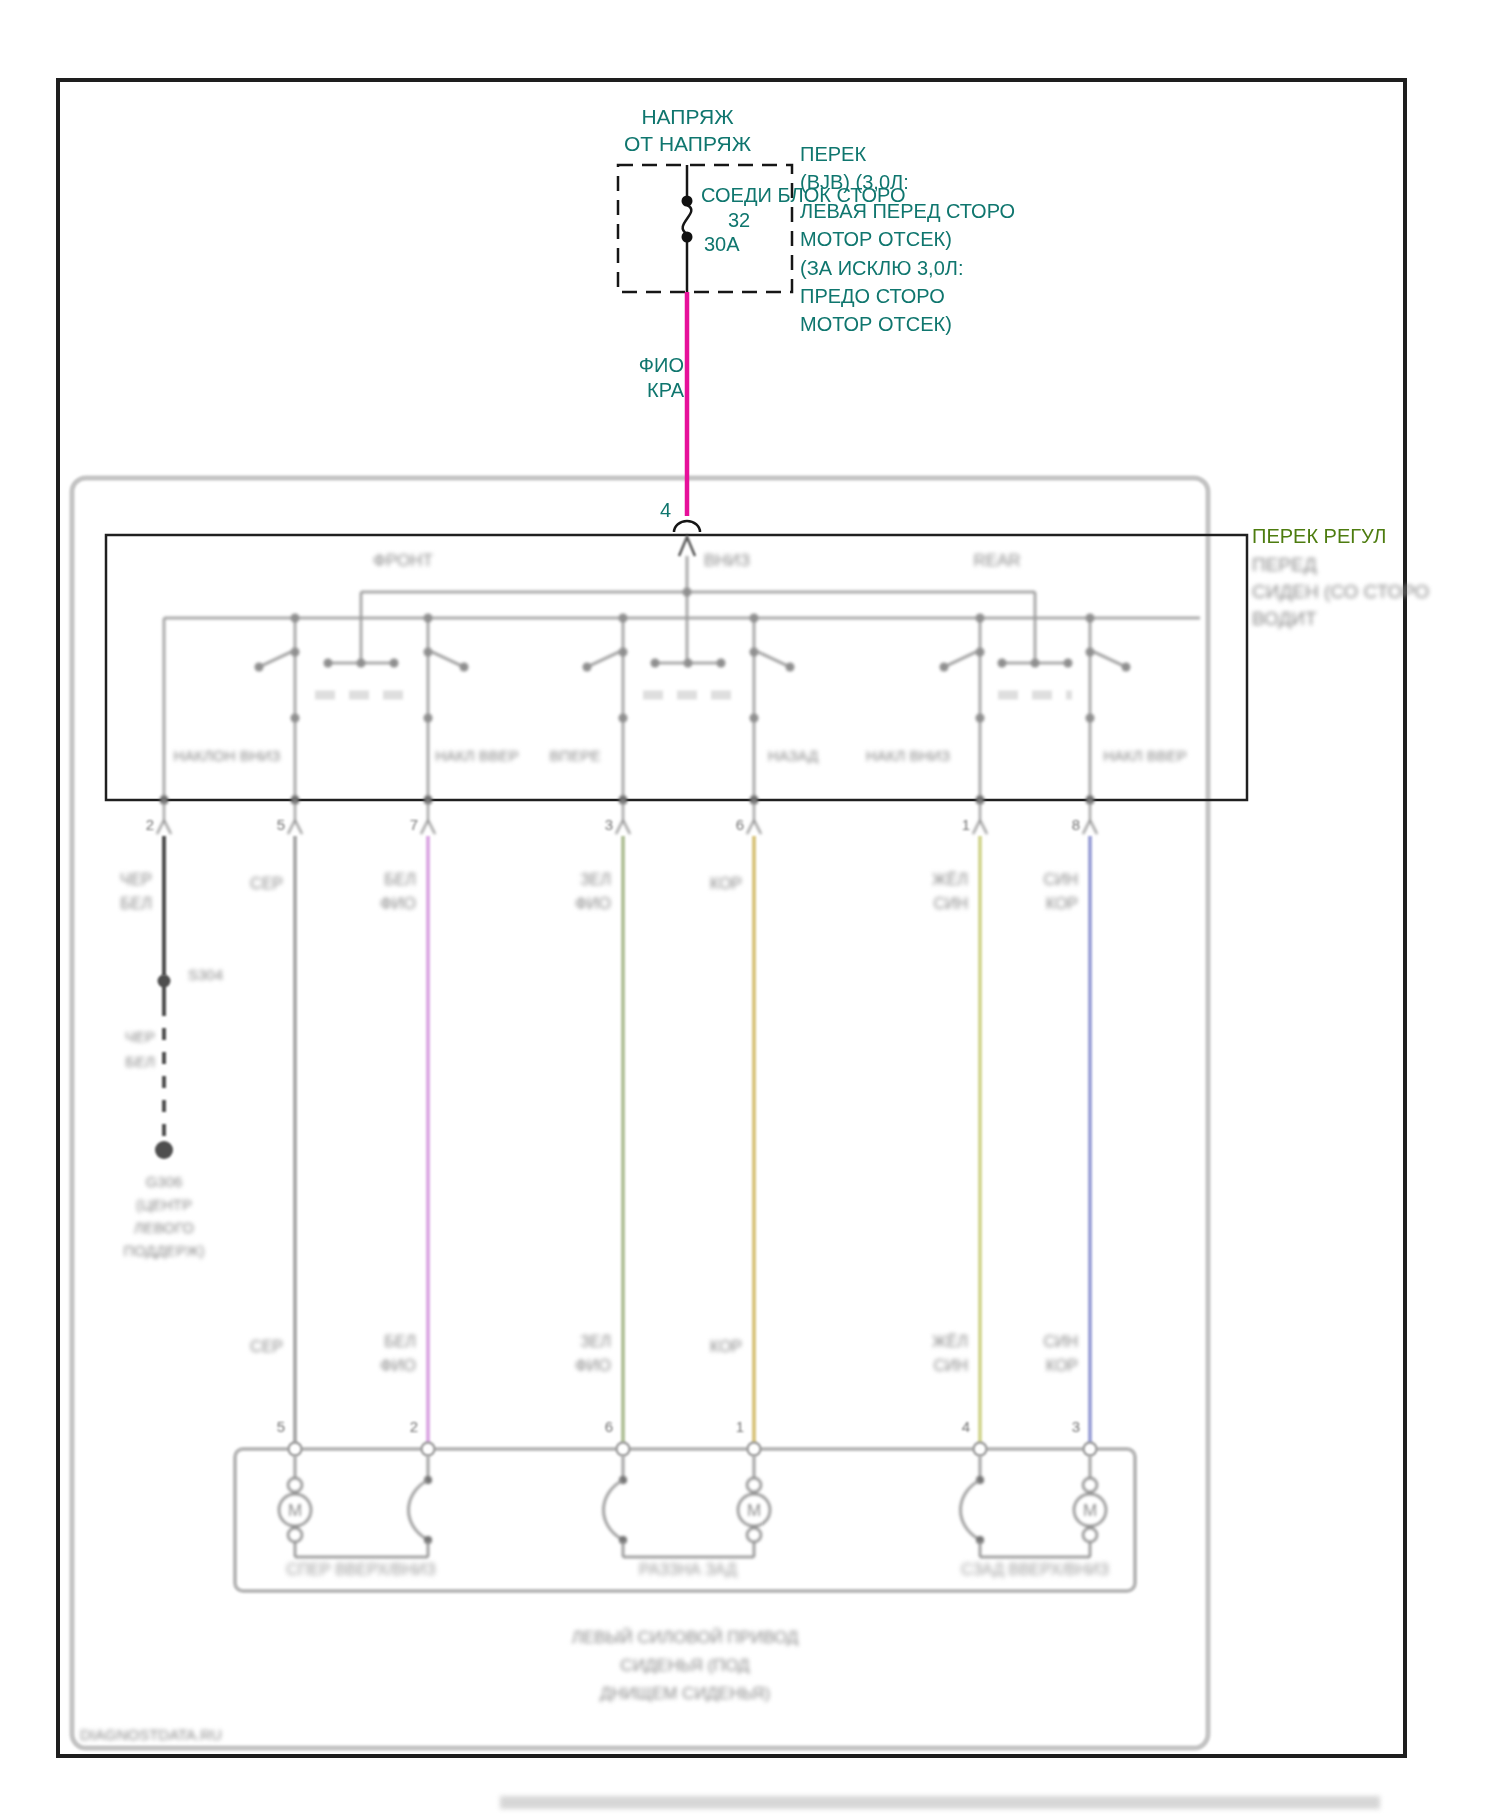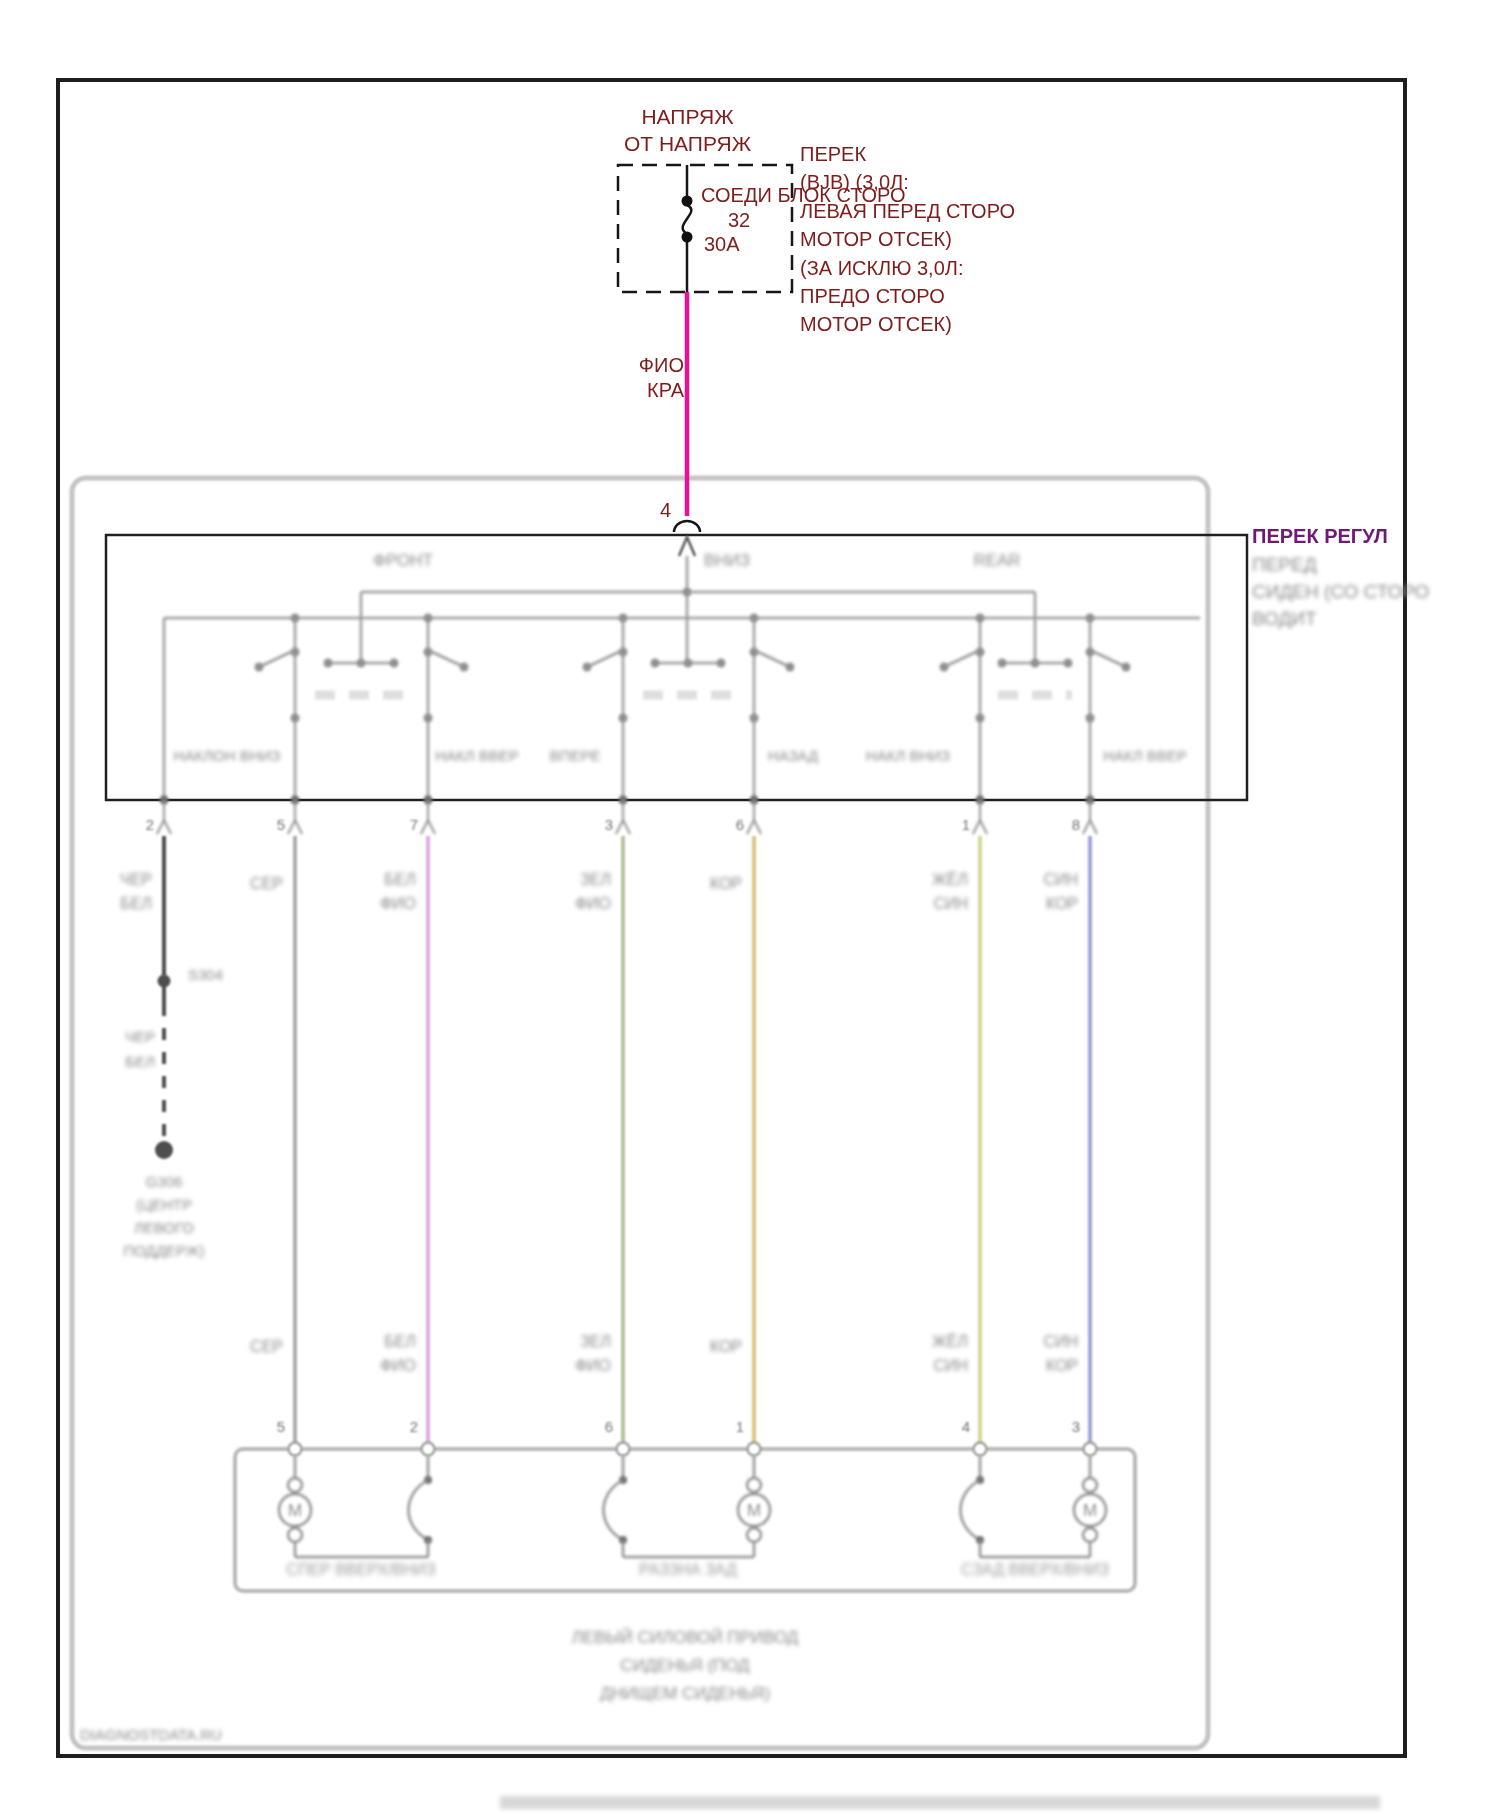--- a/index.html
+++ b/index.html
@@ -1,19 +1,19 @@
 <!DOCTYPE html>
 <html><head>
 <meta charset="utf-8">
 <style>
   html,body{margin:0;padding:0;background:#ffffff;}
   .stage{position:relative;width:1500px;height:1814px;background:#fff;overflow:hidden;
          font-family:"Liberation Sans",sans-serif;}
   svg{position:absolute;left:0;top:0;}
-  .t{position:absolute;font-family:"Liberation Sans",sans-serif;color:#7f1d1d;white-space:nowrap;line-height:1.25;}
+  .t{position:absolute;font-family:"Liberation Sans",sans-serif;color:#0f766e;white-space:nowrap;line-height:1.25;}
   .c{text-align:center;}
   .r{text-align:right;}
   .f15{font-size:15px;} .f16{font-size:16px;} .f17{font-size:17px;}
   .f19{font-size:19px;} .f20{font-size:20px;} .f21{font-size:21px;}
   .b1{filter:blur(1px);color:#6f6f6f;}
   .b2{filter:blur(2px);color:#8b8b8b;}
   .b3{filter:blur(2.6px);color:#9a9a9a;}
   .gb1{filter:blur(1px);}
   .gb2{filter:blur(1.8px);}
   .gb3{filter:blur(2.6px);}
@@ -248,21 +248,21 @@
   <div>МОТОР ОТСЕК)</div>
 </div>
 
 <div class="t r f20 lh25" style="left:584px;top:353px;width:100px;">
   <div>ФИО</div>
   <div>КРА</div>
 </div>
 
 <div class="t r f20" style="left:611px;top:498px;width:60px;">4</div>
 
-<div class="t f20" style="left:1252px;top:524px;color:#701a75;font-weight:bold;">ПЕРЕК РЕГУЛ</div>
+<div class="t f20" style="left:1252px;top:524px;color:#4d7c0f;">ПЕРЕК РЕГУЛ</div>
 <div class="t b2 f19" style="left:1252px;top:553px;">ПЕРЕД</div>
 <div class="t b2 f19" style="left:1252px;top:580px;">СИДЕН (СО СТОРО</div>
 <div class="t b2 f19" style="left:1252px;top:607px;">ВОДИТ</div>
 
 <div class="t c b2 f17" style="left:328px;top:550px;width:150px;">ФРОНТ</div>
 <div class="t c b2 f17" style="left:652px;top:550px;width:150px;">ВНИЗ</div>
 <div class="t c b2 f17" style="left:922px;top:550px;width:150px;">REAR</div>
 
 <div class="t c b2 f15" style="left:147px;top:747px;width:160px;">НАКЛОН ВНИЗ</div>
 <div class="t c b2 f15" style="left:397px;top:747px;width:160px;">НАКЛ ВВЕР</div>

